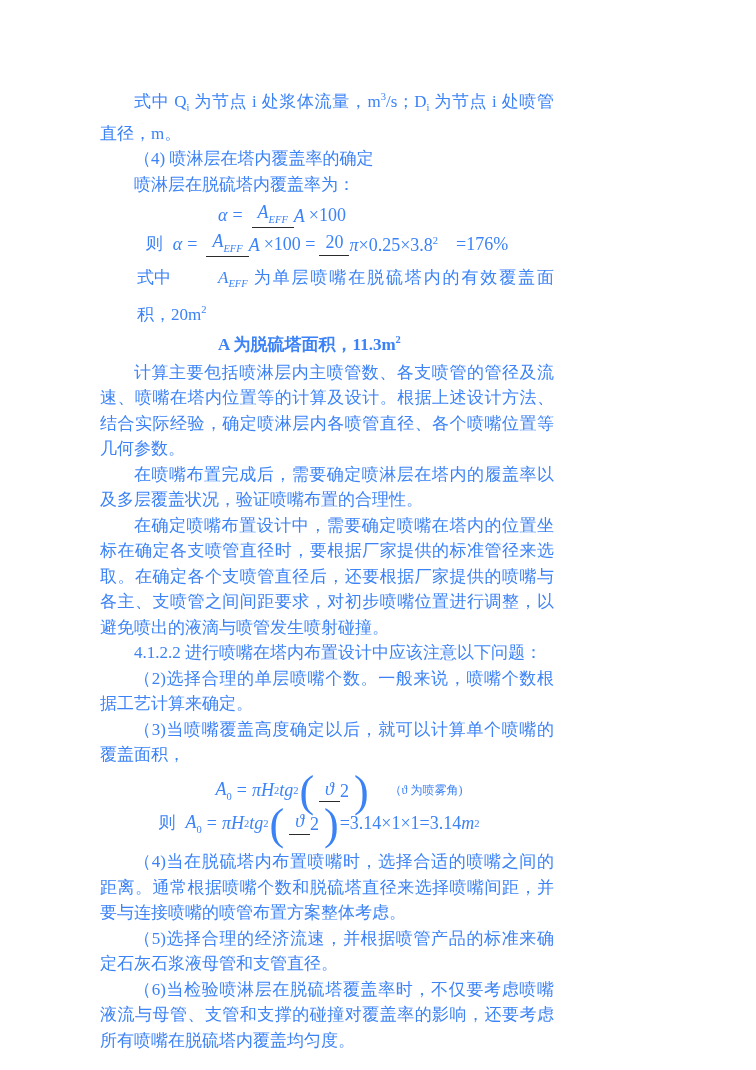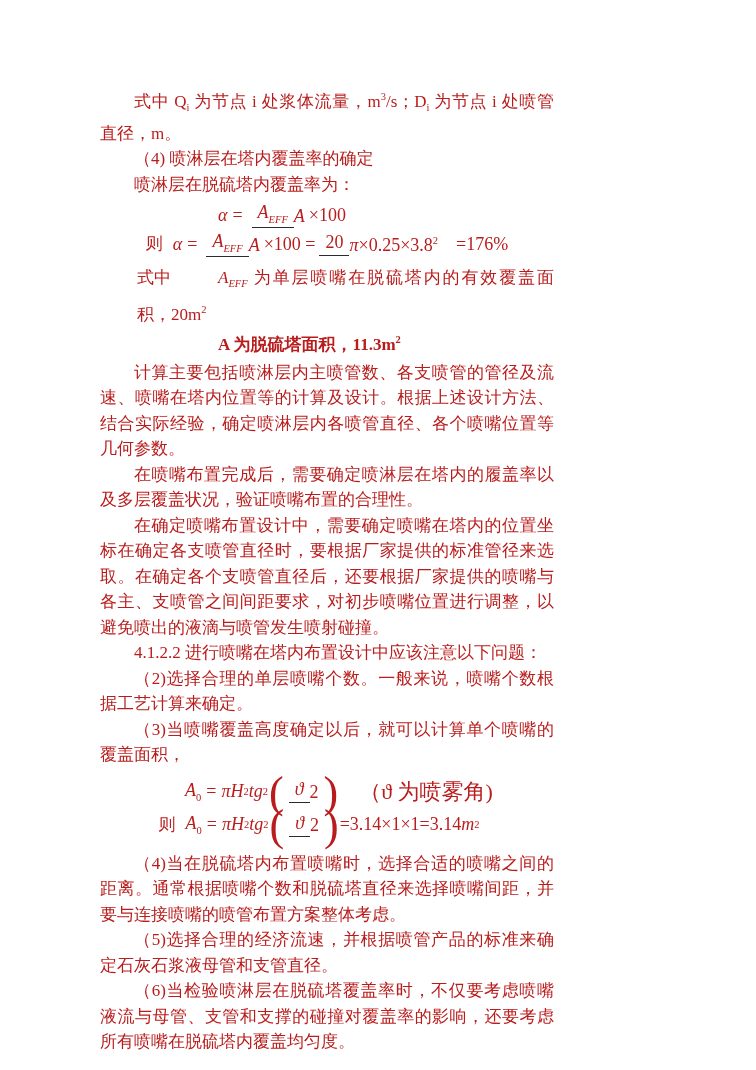--- a/index.html
+++ b/index.html
@@ -4,21 +4,21 @@
 <style>
   html, body { margin:0; padding:0; background:#ffffff; }
   .page {
     position:relative;
     width:652px; height:1070px;
     box-sizing:border-box;
     background:#ffffff;
     padding:84px 98px 0 100px;
     overflow:hidden;
     font-family:"Liberation Serif","DejaVu Serif",serif;
-    color:#b91c1c;
+    color:#3b82f6;
   }
   .page p {
     margin:0;
     font-size:17px;
     line-height:25.5px;
     text-align:justify;
   }
   .indent { text-indent:2em; }
 
   sub.small { font-size:10.5px; font-style:normal; }
@@ -50,21 +50,21 @@
   .frac .den { display:block; padding-top:2px; }
 
   .bigparen {
     font-style:normal;
     font-size:44px;
     font-weight:400;
     line-height:0;
     position:relative; top:1px;
     padding:0 1px;
   }
-  .f-note { margin-left:20px; font-size:22px; }
+  .f-note { margin-left:20px; font-size:12px; }
   .f-prefix { margin-right:10px; font-size:17px; }
   .f-result { margin-left:14px; }
 
   
   .where-line1 { padding-left:37px; }
   .where-label { display:inline-block; width:81px; }
   .where-line2 { padding-left:118px; margin-bottom:2px !important;font-weight:bold; }
 
   .para { margin-bottom:0; }
   .h4122 { margin-bottom:0; }

